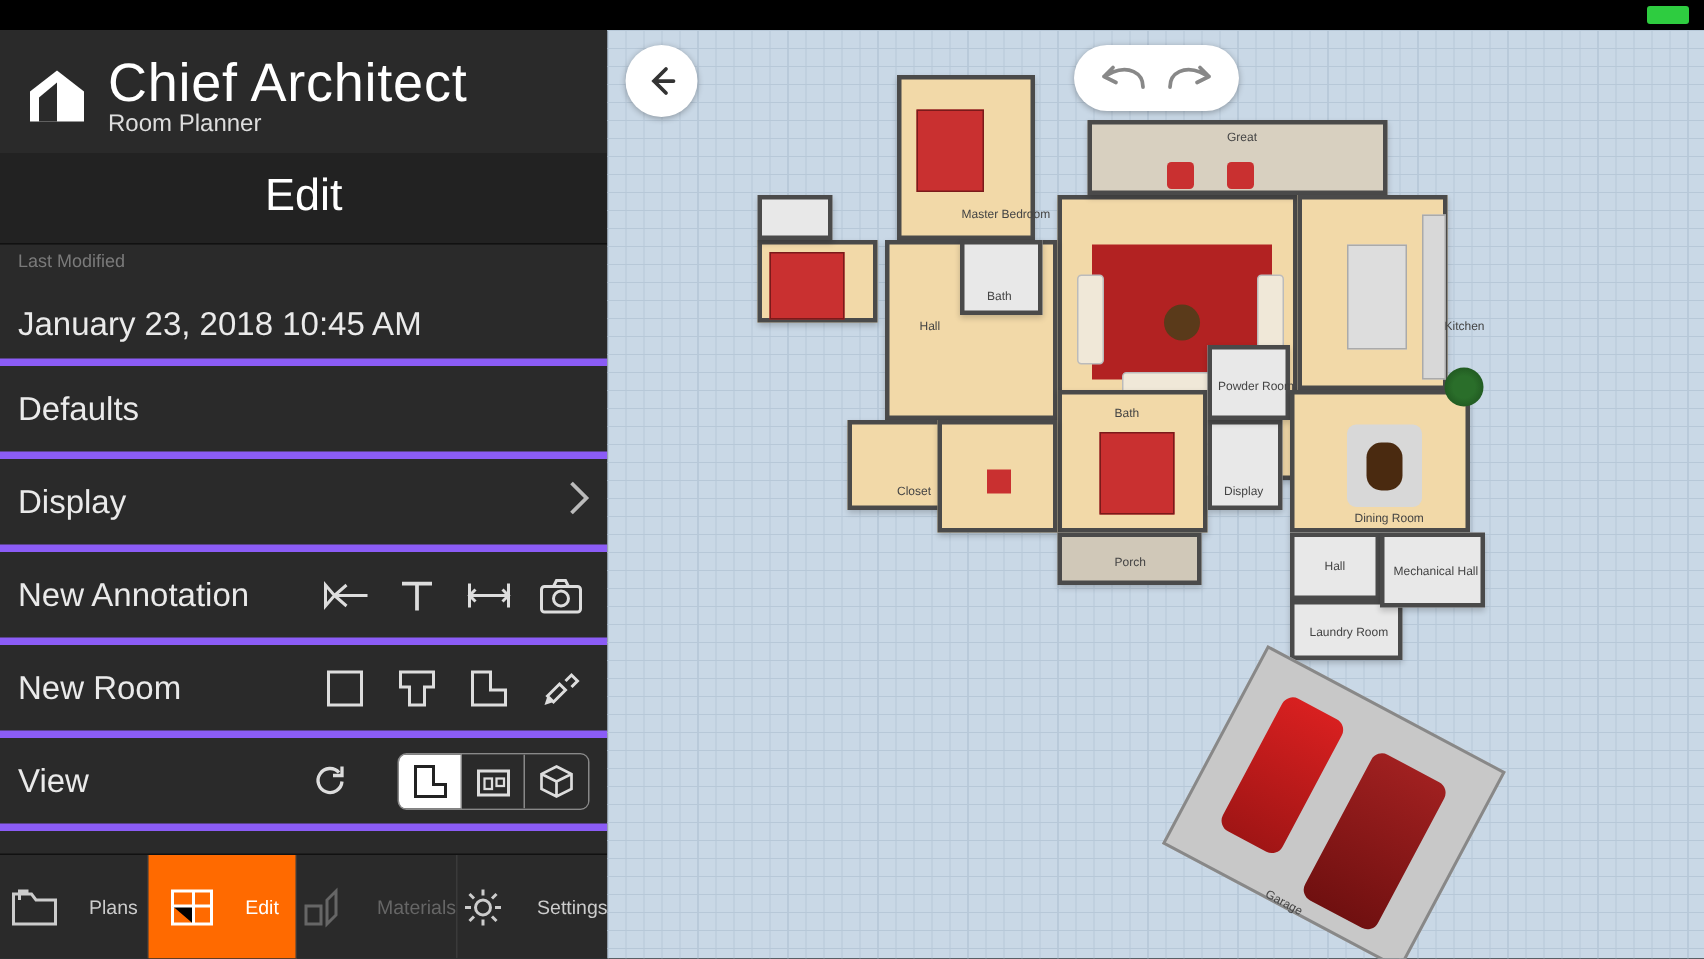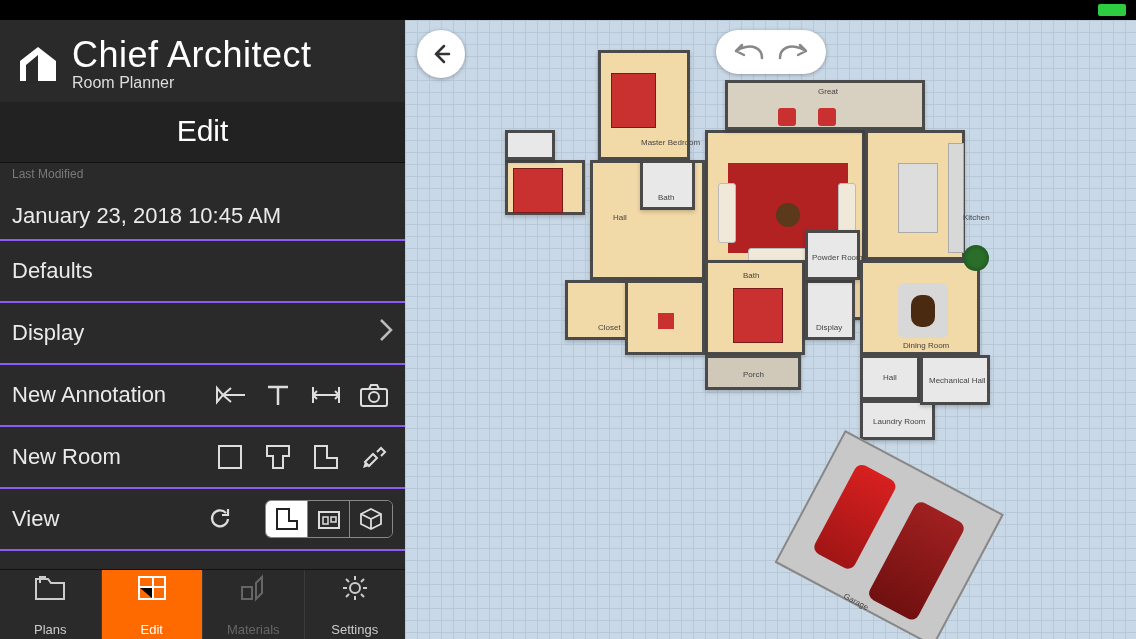--- a/index.html
+++ b/index.html
@@ -8,36 +8,36 @@
   .status-bar { height: 20px; background: #000; display: flex; justify-content: flex-end; align-items: center; padding-right: 10px; }
   .battery { width: 28px; height: 12px; background: #2ecc40; border-radius: 2px; }
   .main { flex: 1; display: flex; min-height: 0; }
   .sidebar { width: 405px; background: #2a2a2a; color: #fff; display: flex; flex-direction: column; }
   .brand { display: flex; align-items: center; gap: 12px; padding: 14px 16px 10px 16px; }
   .brand-icon svg { display: block; }
   .brand-text .title { font-size: 36px; font-weight: 400; letter-spacing: 0.5px; }
   .brand-text .subtitle { font-size: 16px; font-weight: 300; color: #ddd; margin-top: -2px; }
   .panel-title { text-align: center; font-size: 30px; font-weight: 300; padding: 12px 0 14px 0; background: #222; border-bottom: 1px solid #111; }
   .menu { flex: 1; overflow: hidden; }
-  .menu-row { border-bottom: 2px solid #8b5cf6; padding: 0 12px; display: flex; align-items: center; min-height: 62px; gap: 20px; }
+  .menu-row { border-bottom: 5px solid #8b5cf6; padding: 0 12px; display: flex; align-items: center; min-height: 62px; gap: 20px; }
   .row-lastmod { flex-direction: column; align-items: flex-start; justify-content: center; padding-top: 4px; padding-bottom: 10px; min-height: 64px; }
   .small-label { font-size: 12px; color: #7a7a7a; margin-bottom: 2px; }
   .lastmod-value { font-size: 22px; color: #eaeaea; }
   .row-label { font-size: 22px; color: #eaeaea; flex: 1; }
   .chevron { color: #bbb; font-size: 28px; }
   .icon-row { display: flex; gap: 10px; align-items: center; }
   .tool-icon { width: 38px; height: 38px; display: flex; align-items: center; justify-content: center; color: #ddd; }
   .tool-icon svg { display: block; }
   .view-seg { display: flex; border: 1px solid #888; border-radius: 6px; overflow: hidden; height: 38px; }
   .seg-btn { width: 42px; display: flex; align-items: center; justify-content: center; background: #2a2a2a; border-right: 1px solid #888; }
   .seg-btn:last-child { border-right: none; }
   .seg-btn.active { background: #fff; color: #222; }
   .refresh-btn { width: 38px; height: 38px; display: flex; align-items: center; justify-content: center; margin-right: 6px; }
   .bottom-tabs { display: flex; height: 70px; background: #2a2a2a; border-top: 1px solid #111; }
-  .tab { flex: 1; display: flex; flex-direction: column; align-items: center; justify-content: center; gap: 19px; color: #ccc; font-size: 13px; border-right: 1px solid #3a3a3a; cursor: pointer; text-align: center; }
+  .tab { flex: 1; display: flex; flex-direction: row; align-items: center; justify-content: center; gap: 19px; color: #ccc; font-size: 13px; border-right: 1px solid #3a3a3a; cursor: pointer; text-align: center; }
   .tab:last-child { border-right: none; }
   .tab.active { background: #ff6a00; color: #fff; }
   .tab svg { display: block; }
   .tab.inactive { color: #666; }
   .canvas { flex: 1; position: relative; background: #c9d8e6; }
   .grid-bg { position: absolute; inset: 0;
     background-image:
       linear-gradient(#b7c8d8 1px, transparent 1px),
       linear-gradient(90deg, #b7c8d8 1px, transparent 1px),
       linear-gradient(#aabfd2 1px, transparent 1px),

